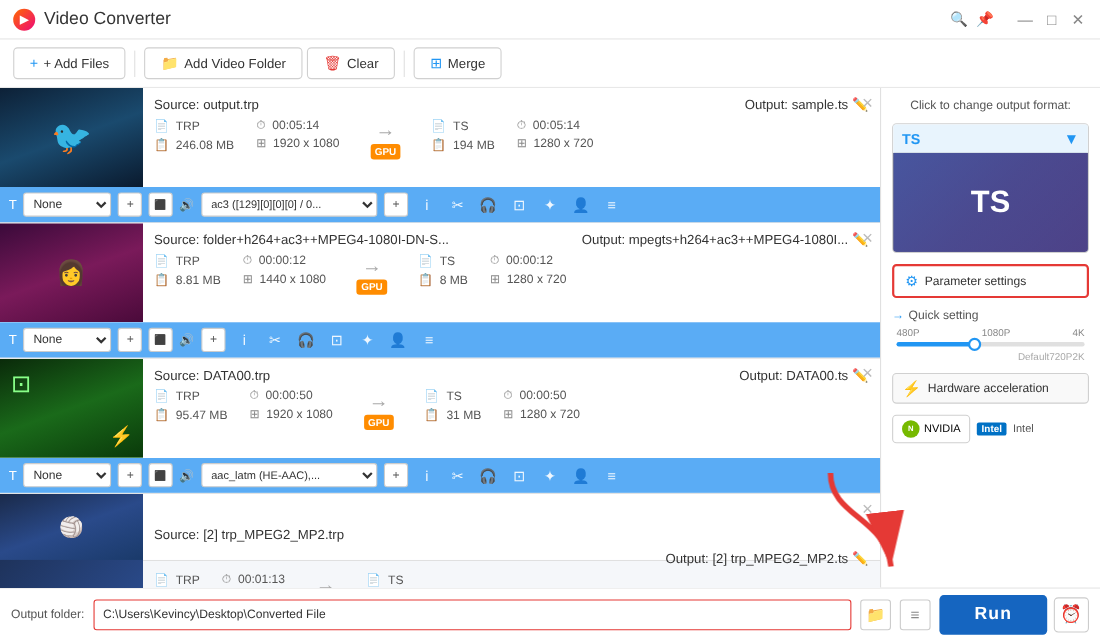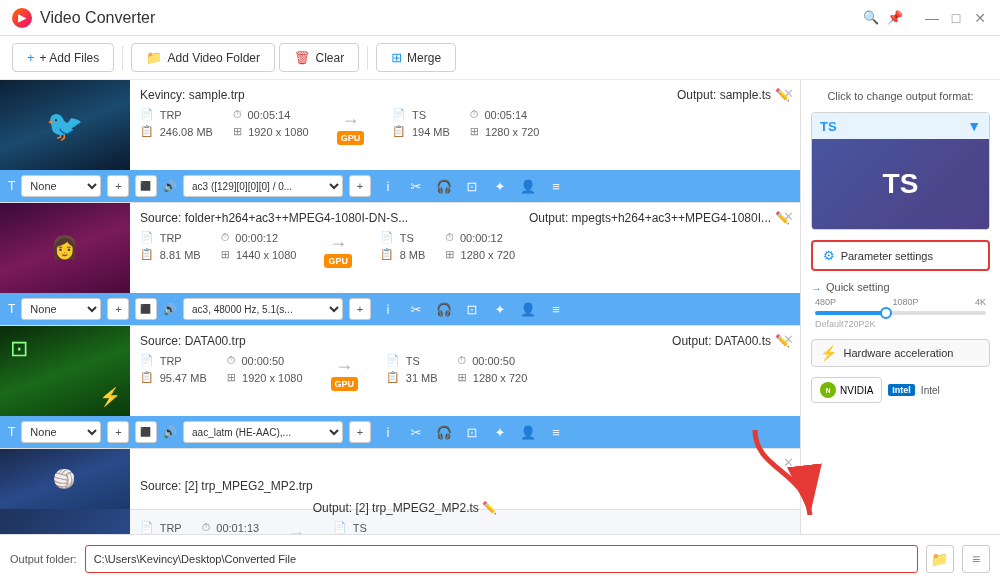--- a/index.html
+++ b/index.html
@@ -313,23 +313,24 @@
       background: #fff;
       border: 2px solid #2196F3;
       border-radius: 50%;
       position: absolute;
       top: -4px;
       left: 38%;
       cursor: pointer;
     }
     .quality-sublabels {
       display: flex;
-      justify-content: flex-start;
+      justify-content: flex-end;
       font-size: 9px;
       color: #aaa;
+      margin-left: 16px;
     }
     .hw-accel-btn {
       display: flex;
       align-items: center;
       gap: 6px;
       padding: 5px 8px;
       border: 1px solid #d0d0d0;
       border-radius: 4px;
       cursor: pointer;
       background: #f9f9f9;
@@ -507,21 +508,21 @@
       <div class="file-item">
         <div class="file-row">
           <div class="file-thumb thumb1">
             <div style="width:100%;height:90px;background:linear-gradient(160deg,#0d2137 0%,#1a4a6e 50%,#0a1a2e 100%);display:flex;align-items:center;justify-content:center;">
               <span style="font-size:30px;">🐦</span>
             </div>
           </div>
           <div class="file-info">
             <div class="file-header">
               <div style="display:flex;flex:1;justify-content:space-between;align-items:center;">
-                <span class="file-title">Kevincy: sample.trp</span>
+                <span class="file-title">Source: output.trp</span>
                 <span class="file-title" style="display:flex;align-items:flex-end;gap:4px;">Output: sample.ts <span style="color:#2196F3;cursor:pointer;">✏️</span></span>
               </div>
               <span class="close-btn">✕</span>
             </div>
             <div class="file-meta">
               <div class="meta-col">
                 <div class="meta-row">
                     <span class="meta-icon">📄</span>
                     <span>TRP</span>
                   </div>
@@ -651,21 +652,20 @@
               </div>
             </div>
           </div>
         </div>
         <div class="control-bar">
           <span style="color:#fff;font-size:12px;">T</span>
           <select class="ctrl-select"><option>None</option></select>
           <div class="ctrl-btn">+</div>
           <div class="ctrl-btn" style="font-size:9px;">⬛</div>
           <span style="color:#fff;font-size:11px;">🔊</span>
-          <select class="ctrl-audio-select"><option>ac3, 48000 Hz, 5.1(s...</option></select>
           <div class="ctrl-btn">+</div>
           <div class="ctrl-icon-btn">ℹ</div>
           <div class="ctrl-icon-btn">✂</div>
           <div class="ctrl-icon-btn">🎧</div>
           <div class="ctrl-icon-btn">⊡</div>
           <div class="ctrl-icon-btn">✦</div>
           <div class="ctrl-icon-btn">👤</div>
           <div class="ctrl-icon-btn">≡</div>
         </div>
       </div>
@@ -756,21 +756,21 @@
 
       <div class="file-item">
         <div class="file-row" style="height:60px;">
           <div class="file-thumb thumb4">
             <div style="width:100%;height:60px;background:linear-gradient(160deg,#1a2a4a 0%,#2a4a8a 50%,#1a3a6a 100%);display:flex;align-items:center;justify-content:center;">
               <span style="font-size:18px;color:#88aaff;">🏐</span>
             </div>
           </div>
           <div class="file-info">
             <div class="file-header">
-              <div style="display:flex;flex:1;align-items:center;">
+              <div style="display:flex;flex:1;justify-content:space-between;align-items:center;gap:16px;">
                 <span class="file-title">Source: [2] trp_MPEG2_MP2.trp</span>
                 <span class="file-title" style="display:flex;align-items:center;gap:4px;margin-top:44px;">Output: [2] trp_MPEG2_MP2.ts <span style="color:#2196F3;cursor:pointer;">✏️</span></span>
               </div>
               <span class="close-btn">✕</span>
             </div>
             <div class="file-meta">
               <div class="meta-col">
                 <div class="meta-row">
                     <span class="meta-icon">📄</span>
                     <span>TRP</span>
@@ -853,20 +853,24 @@
         <span style="font-size:10px;color:#555;">Intel</span>
       </div>
     </div>
   </div>
 
   <div class="bottom-bar">
     <span class="output-label">Output folder:</span>
     <input class="output-path" type="text" value="C:\Users\Kevincy\Desktop\Converted File" style="">
     <div class="folder-browse-btn">📁</div>
     <div class="save-list-btn">≡</div>
+    <div class="run-section">
+      <button class="run-btn">Run</button>
+      <div class="timer-btn">⏰</div>
+    </div>
   </div>
 
   <svg class="red-arrow" width="120" height="120" viewBox="0 0 120 120" style="position:absolute;bottom:42px;right:155px;pointer-events:none;z-index:999;">
     <defs>
       <marker id="arrowhead" markerWidth="10" markerHeight="7" refX="10" refY="3.5" orient="auto">
         <polygon points="0 0, 10 3.5, 0 7" fill="#e53935"></polygon>
       </marker>
     </defs>
     <path d="M 30 10 C 30 50, 80 50, 85 95" stroke="#e53935" stroke-width="5" fill="none" marker-end="url(#arrowhead)"></path>
   </svg>

